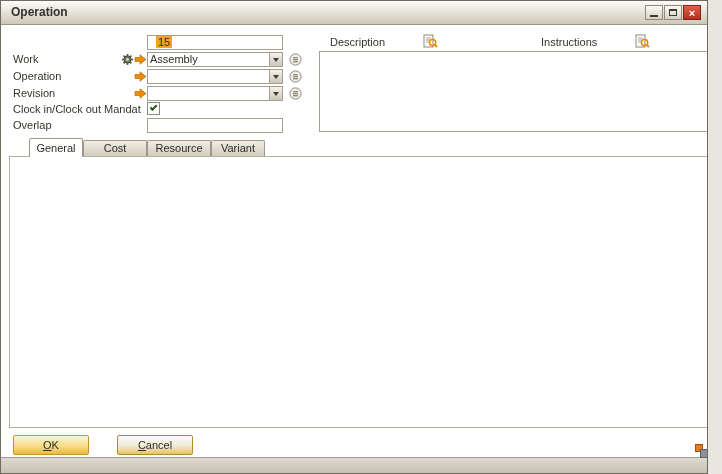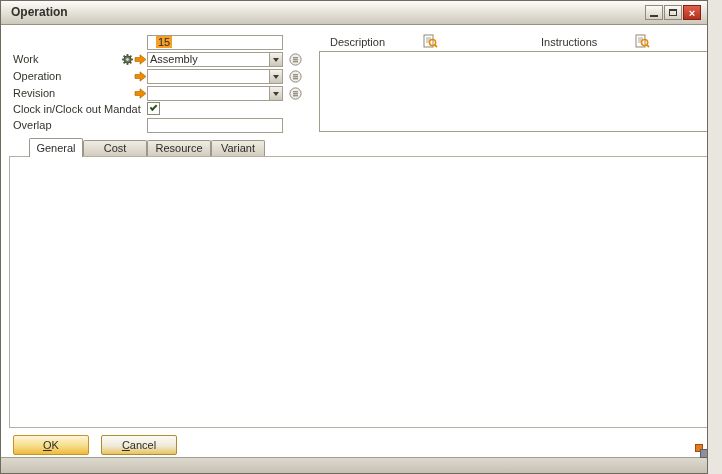--- a/index.html
+++ b/index.html
@@ -293,21 +293,21 @@
     <span class="val"></span>
     <span class="dd"></span>
   </div>
 
   <div class="lbl" style="left:358px;top:356px">Value labor costs separately</div>
   <div class="chk" style="left:575px;top:356px"></div>
 
   <div class="btn primary" style="left:12px;top:434px;width:76px">
     <span class="btnlbl">OK</span>
   </div>
-  <div class="btn" style="left:100px;top:434px;width:76px">
+  <div class="btn" style="left:116px;top:434px;width:76px">
     <span class="btnlbl">Cancel</span>
   </div>
 
   <span class="icon" style="left:694px;top:443px;z-index:5">
     <svg width="14" height="14" viewBox="0 0 14 14">
         <rect x="0.5" y="0.5" width="7" height="7" fill="#e8791e" stroke="#9c4f0e"></rect>
         <rect x="5.5" y="5.5" width="8" height="8" fill="#8e9099" stroke="#5d5f66"></rect>
       </svg>
   </span>
 

